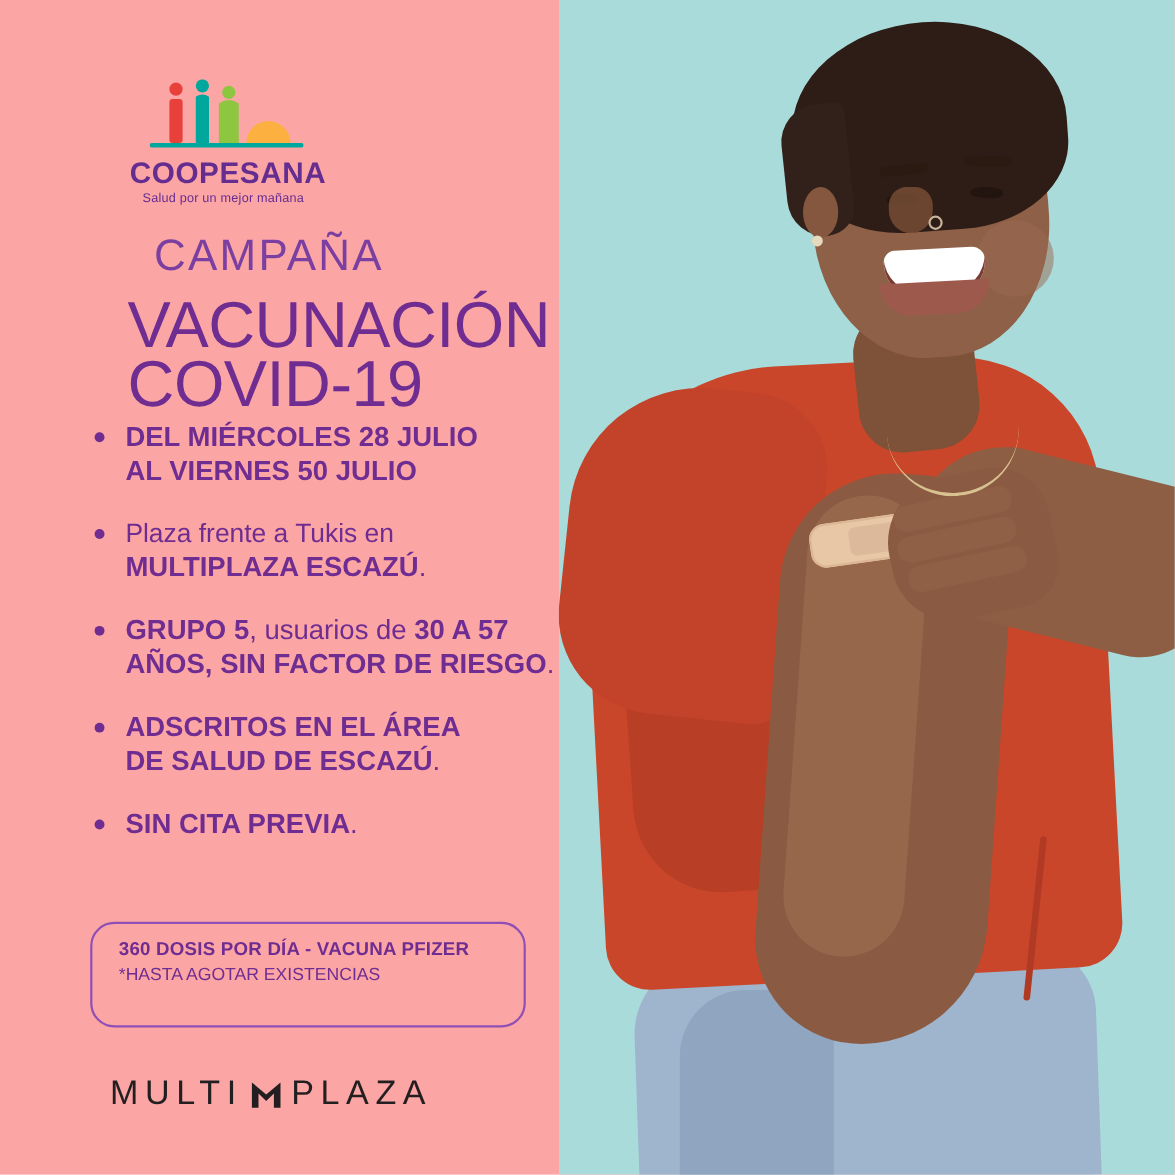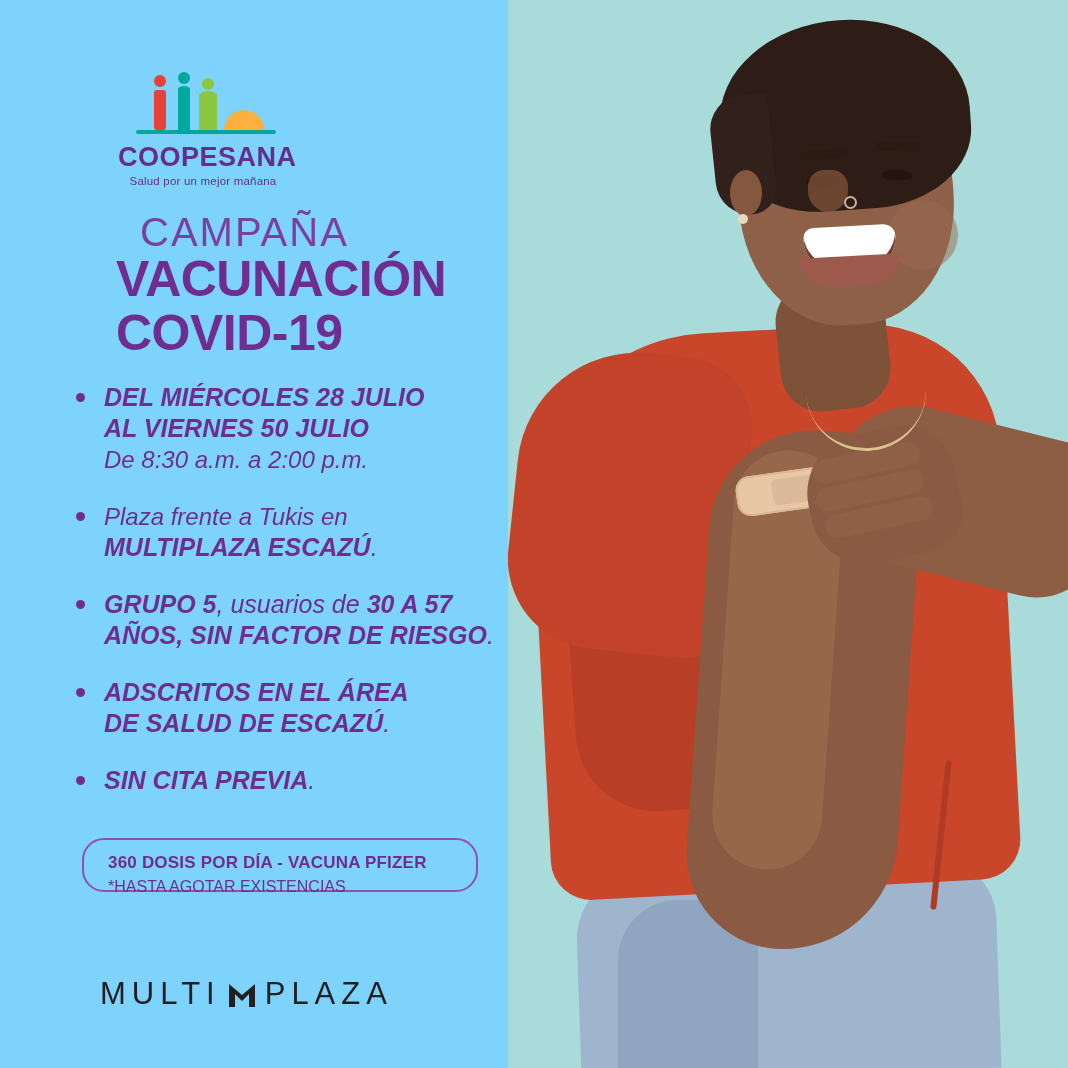--- a/index.html
+++ b/index.html
@@ -5,21 +5,21 @@
   html, body {
     margin: 0;
     padding: 0;
     background: #ffffff;
   }
   #poster {
     position: relative;
     width: 1068px;
     height: 1068px;
     overflow: hidden;
-    background: #7dd3fc;
+    background: #fca5a5;
     font-family: "Liberation Sans", sans-serif;
   }
 
   
   .photo {
     position: absolute;
     top: 0;
     right: 0;
     width: 560px;
     height: 1068px;
@@ -340,34 +340,33 @@
     top: 210px;
     font-size: 40px;
     letter-spacing: 2px;
     color: #7a3fa0;
     font-weight: normal;
     margin-left: 24px;
   }
   .title {
     position: absolute;
     left: 116px;
-    top: 252px;
-    font-size: 50px;
+    top: 268px;
+    font-size: 59px;
     line-height: 54px;
-    font-weight: bold;
+    font-weight: normal;
     color: #6f2d91;
     letter-spacing: -.5px;
   }
 
   .bullets {
     position: absolute;
-    left: 70px;
+    left: 80px;
     top: 382px;
     width: 470px;
-    font-style: italic;
   }
   .bullet {
     position: relative;
     padding-left: 34px;
     margin-bottom: 26px;
     color: #6f2d91;
     font-size: 25px;
     line-height: 31px;
   }
   .bullet .dot {
@@ -388,21 +387,21 @@
   .sub {
     font-weight: normal;
     font-size: 24px;
   }
 
   .note-box {
     position: absolute;
     left: 82px;
     top: 838px;
     width: 396px;
-    height: 54px;
+    height: 96px;
     border: 2px solid #8f4fb5;
     border-radius: 22px;
     box-sizing: border-box;
     padding: 13px 0 0 24px;
   }
   .note-1 {
     color: #6f2d91;
     font-weight: bold;
     font-size: 17px;
     letter-spacing: .2px;
@@ -501,21 +500,20 @@
       <div>VACUNACIÓN</div>
       <div>COVID-19</div>
     </div>
 
     <div class="bullets">
 
       <div class="bullet">
         <span class="dot"></span>
         <div class="b">DEL MIÉRCOLES 28 JULIO</div>
         <div class="b">AL VIERNES 50 JULIO</div>
-        <div class="sub">De 8:30 a.m. a 2:00 p.m.</div>
       </div>
 
       <div class="bullet">
         <span class="dot"></span>
         <div class="sub">Plaza frente a Tukis en</div>
         <div>
           <span class="b">MULTIPLAZA ESCAZÚ</span><span class="reg">.</span>
         </div>
       </div>
 

